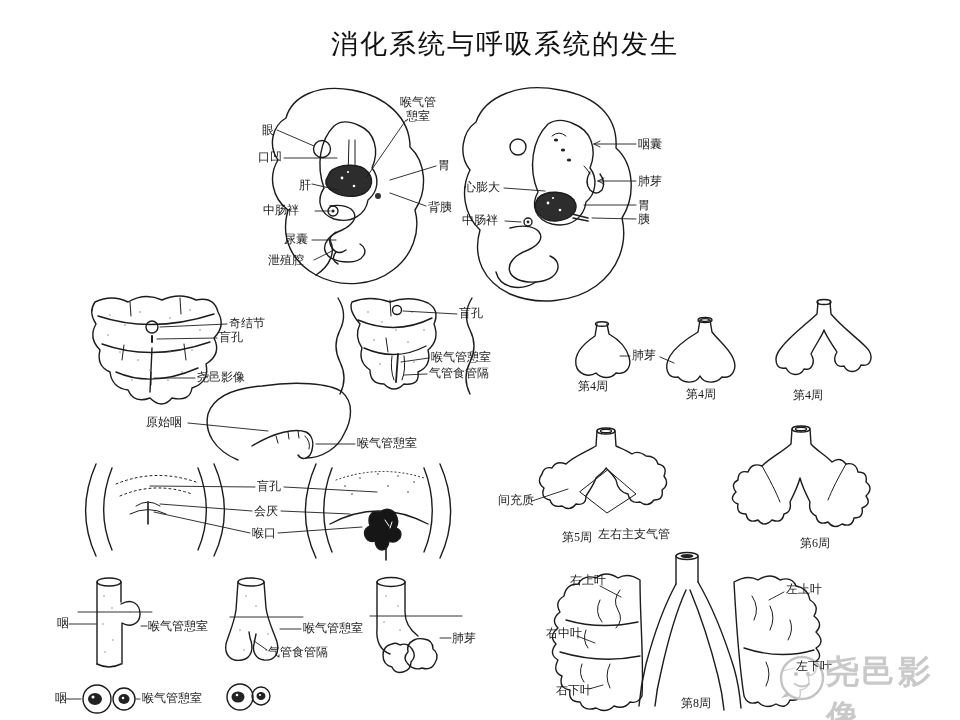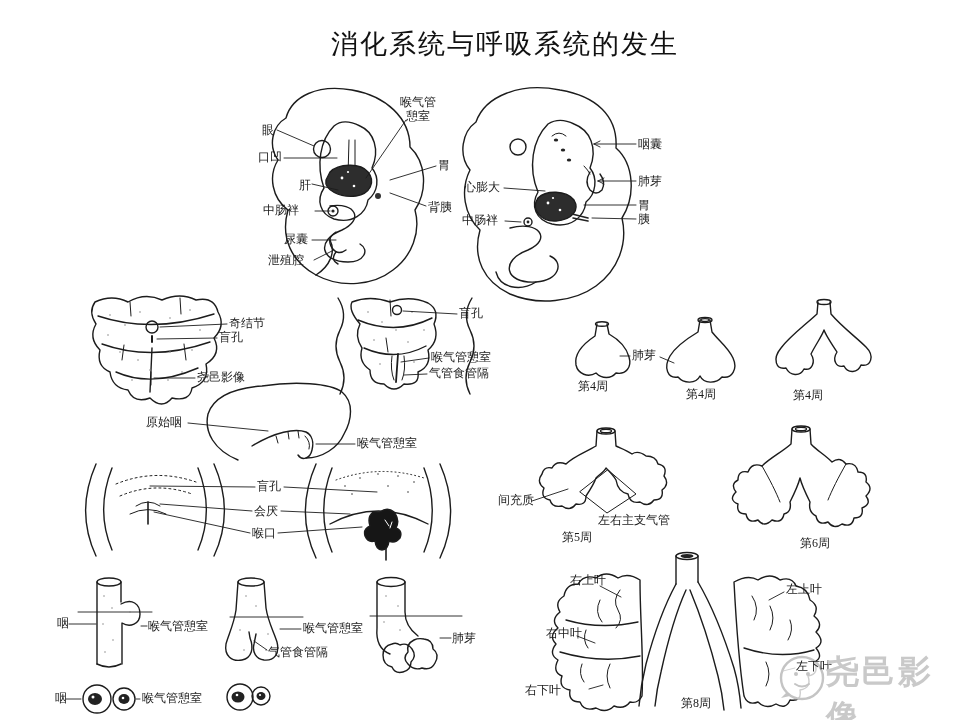--- a/index.html
+++ b/index.html
@@ -373,25 +373,25 @@
   <span class="lbl" style="left:268px;top:646px">气管食管隔</span>
   <span class="lbl" style="left:452px;top:632px">肺芽</span>
   <span class="lbl" style="left:55px;top:692px">咽</span>
   <span class="lbl" style="left:142px;top:692px">喉气管憩室</span>
 
   <span class="lbl" style="left:632px;top:349px">肺芽</span>
   <span class="lbl" style="left:578px;top:380px">第4周</span>
   <span class="lbl" style="left:686px;top:388px">第4周</span>
   <span class="lbl" style="left:793px;top:389px">第4周</span>
   <span class="lbl" style="left:498px;top:494px">间充质</span>
-  <span class="lbl" style="left:598px;top:514px">左右主支气管</span>
+  <span class="lbl" style="left:598px;top:528px">左右主支气管</span>
   <span class="lbl" style="left:562px;top:531px">第5周</span>
   <span class="lbl" style="left:800px;top:537px">第6周</span>
 
   <span class="lbl" style="left:570px;top:574px">右上叶</span>
   <span class="lbl" style="left:786px;top:583px">左上叶</span>
   <span class="lbl" style="left:546px;top:627px">右中叶</span>
-  <span class="lbl" style="left:525px;top:684px">右下叶</span>
+  <span class="lbl" style="left:556px;top:684px">右下叶</span>
   <span class="lbl" style="left:796px;top:660px">左下叶</span>
   <span class="lbl" style="left:681px;top:697px">第8周</span>
 
   <span class="wm-text">尧邑影像</span>
 </div>
 
 </body></html>

